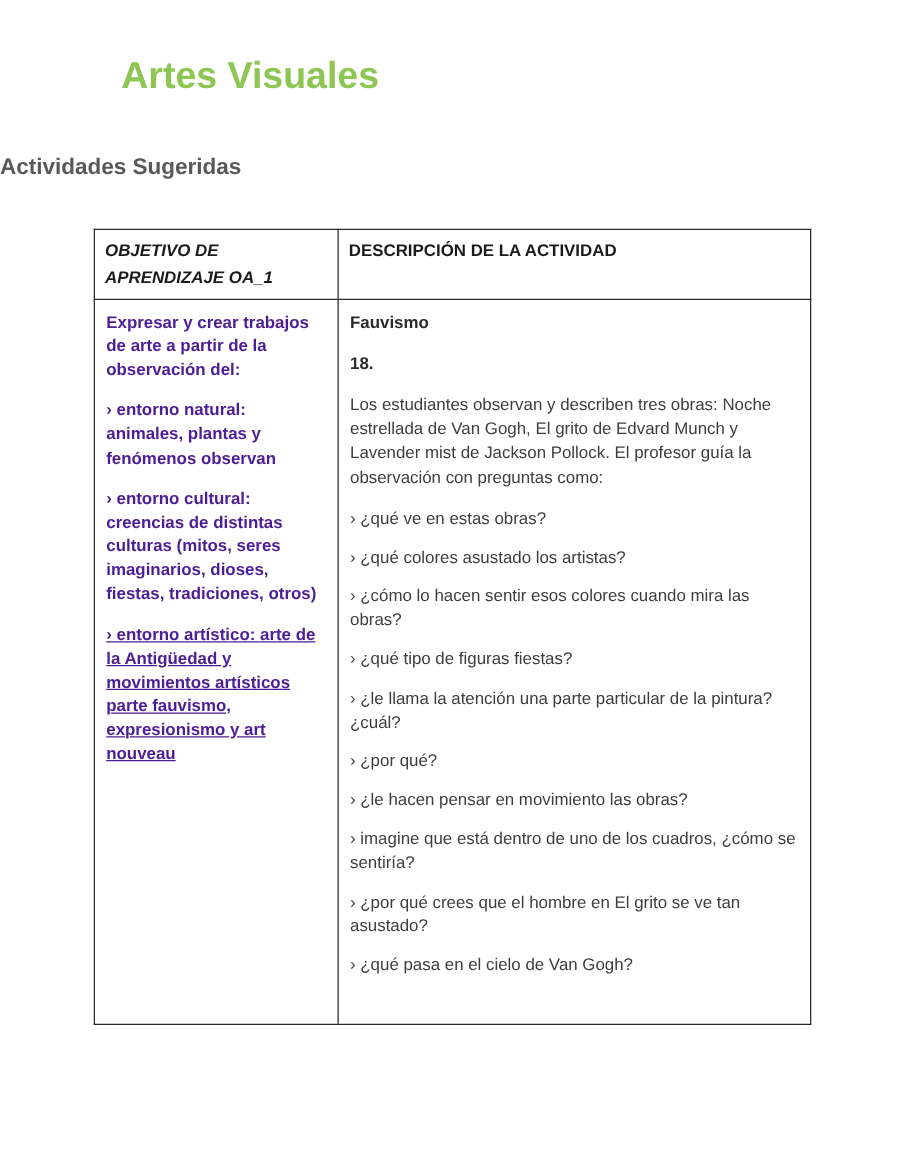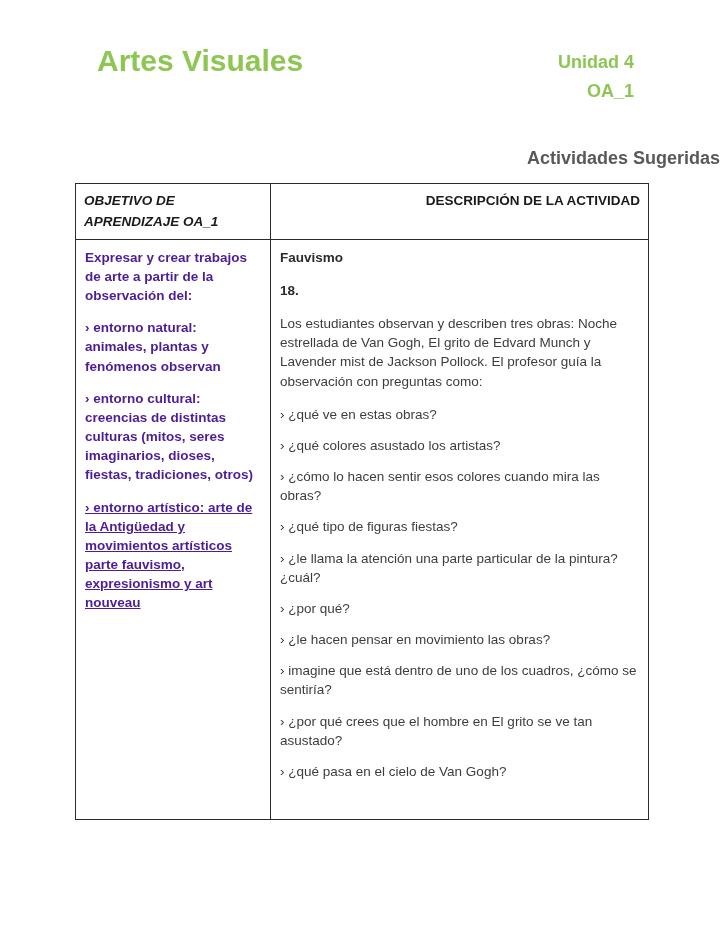--- a/index.html
+++ b/index.html
@@ -52,21 +52,21 @@
   .header-right .oa-label {
     color: #8dc653;
     font-size: 18px;
     font-weight: bold;
     line-height: 1.2;
     margin-top: 7px;
   }
 
   
   .section-title {
-    text-align: right;
+    text-align: left;
     color: #595959;
     font-size: 18px;
     font-weight: bold;
     margin-top: 46px;
   }
 
   
   .activities-table {
     position: absolute;
     left: 75px;
@@ -86,21 +86,21 @@
 
   .activities-table th {
     font-size: 13.5px;
     font-weight: bold;
     color: #1a1a1a;
     padding: 7px 8px 6px 8px;
     height: 50px;
     line-height: 1.55;
   }
   th.objective-header { text-align: left; font-style: italic; }
-  th.description-header { text-align: right; }
+  th.description-header { text-align: left; }
 
   .activities-table td {
     padding: 8px 9px;
     font-size: 13.5px;
     line-height: 1.42;
   }
 
   
   td.objective-cell {
     color: #4c1d95;
@@ -125,24 +125,20 @@
   td.description-cell .activity-question { margin-bottom: 12px; }
 </style>
 </head>
 <body>
 
 <div class="page">
 
   <div class="doc-header">
     <div class="header-left">
       <div class="course-title">Artes Visuales</div>
-    </div>
-    <div class="header-right">
-      <div class="unit-label">Unidad 4</div>
-      <div class="oa-label">OA_1</div>
     </div>
   </div>
 
   <div class="section-title">Actividades Sugeridas</div>
 
   <table class="activities-table">
     <colgroup>
       <col class="col-objective">
       <col class="col-description">
     </colgroup>

